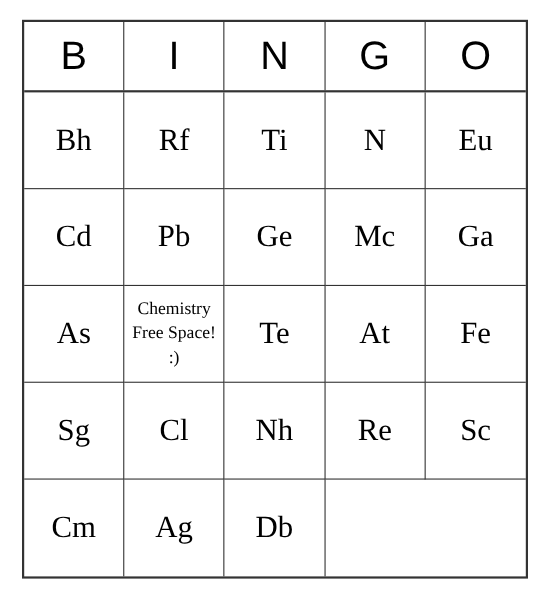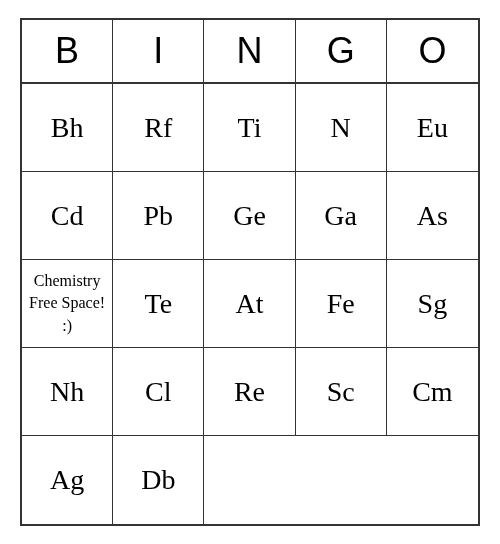--- a/index.html
+++ b/index.html
@@ -85,28 +85,29 @@
     </div>
   <div class="bingo-grid">
   <div class="grid-cell">Bh</div>
       <div class="grid-cell">Rf</div>
       <div class="grid-cell">Ti</div>
       <div class="grid-cell">N</div>
       <div class="grid-cell">Eu</div>
       <div class="grid-cell">Cd</div>
       <div class="grid-cell">Pb</div>
       <div class="grid-cell">Ge</div>
+      <div class="grid-cell">Mc</div>
       <div class="grid-cell">Ga</div>
       <div class="grid-cell">As</div>
       <div class="grid-cell free-space">Chemistry Free Space! :)</div>
       <div class="grid-cell">Te</div>
       <div class="grid-cell">At</div>
       <div class="grid-cell">Fe</div>
       <div class="grid-cell">Sg</div>
+      <div class="grid-cell">Cl</div>
       <div class="grid-cell">Nh</div>
-      <div class="grid-cell">Cl</div>
       <div class="grid-cell">Re</div>
       <div class="grid-cell">Sc</div>
       <div class="grid-cell">Cm</div>
       <div class="grid-cell">Ag</div>
       <div class="grid-cell">Db</div>
     </div>
 </div>
 
 </body></html>

